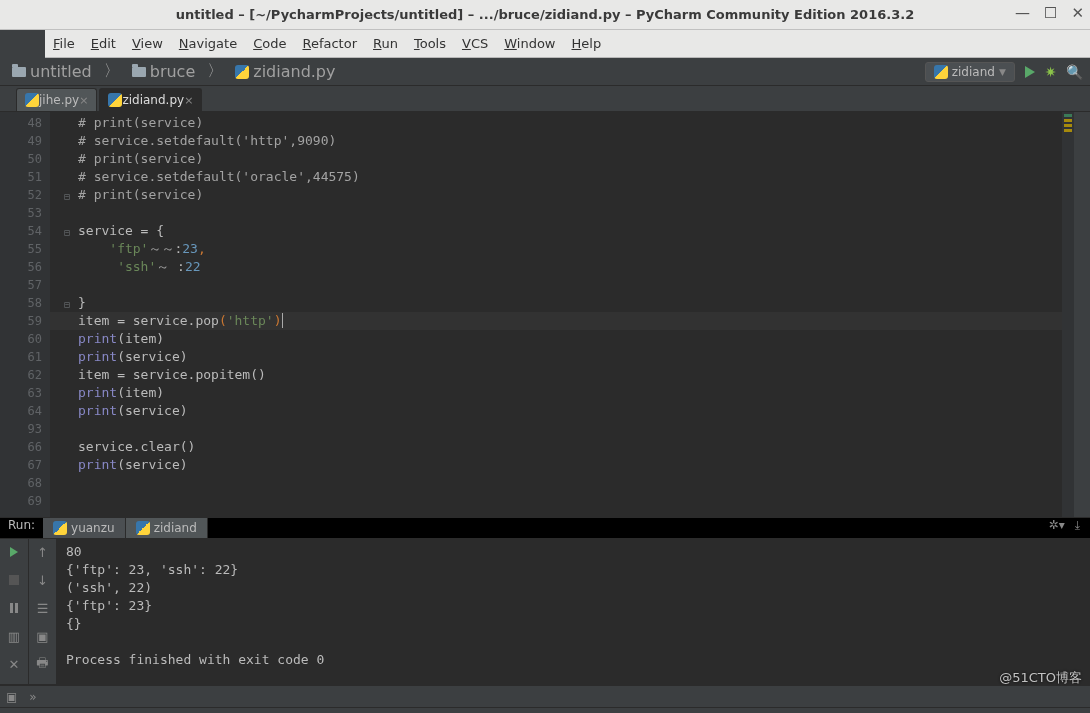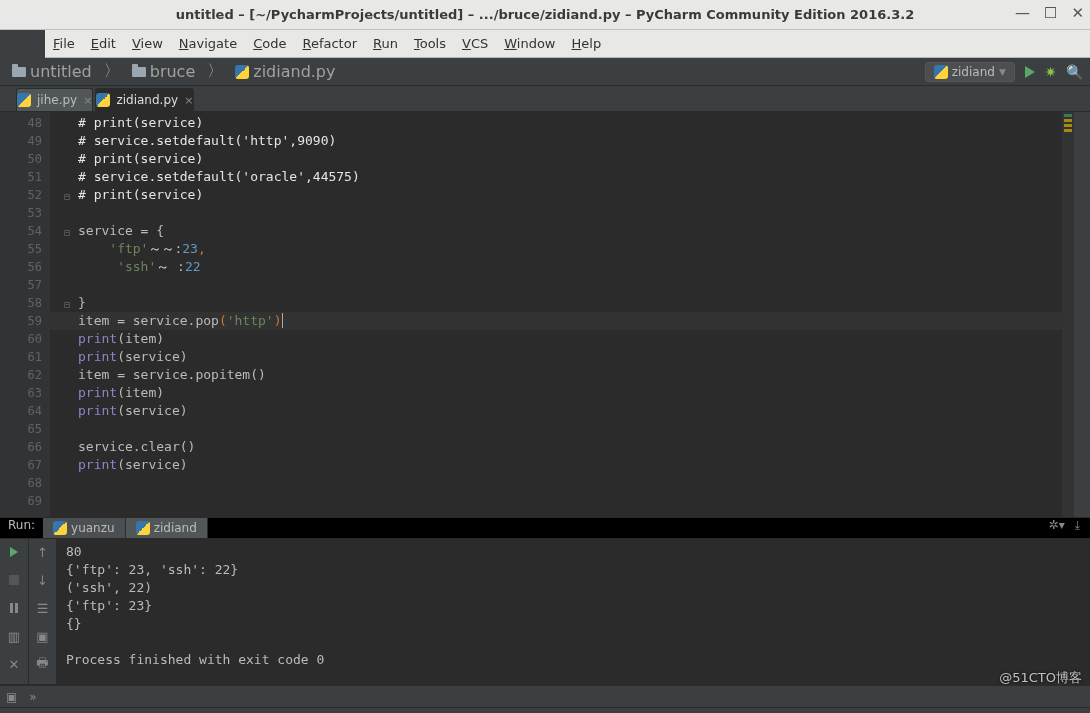--- a/index.html
+++ b/index.html
@@ -25,32 +25,32 @@
   .py-icon { width: 14px; height: 14px; display: inline-block; background: linear-gradient(135deg,#3776ab 50%,#ffd43b 50%); border-radius: 3px; }
   .nav-right { margin-left: auto; display: flex; align-items: center; gap: 10px; }
   .run-config { display: flex; align-items: center; gap: 4px; background: #4b4f52; border: 1px solid #555; border-radius: 3px; padding: 2px 8px; color: #bbb; cursor: pointer; font-size: 12px; }
   .tri-down { font-size: 9px; color: #888; }
   .play-icon { width: 0; height: 0; border-top: 6px solid transparent; border-bottom: 6px solid transparent; border-left: 10px solid #59a869; display: inline-block; cursor: pointer; }
   .bug-icon { color: #8bc34a; font-size: 14px; cursor: pointer; }
   .search-icon { color: #aaa; font-size: 14px; cursor: pointer; }
 
   
   .tabs { height: 26px; background: #3c3f41; display: flex; align-items: flex-end; padding-left: 16px; border-bottom: 1px solid #2b2b2b; }
-  .tab { display: flex; align-items: center; gap: 6px; padding: 4px 0; background: #515658; color: #bbb; border: 1px solid #2b2b2b; border-bottom: none; margin-right: 2px; font-size: 12px; cursor: pointer; border-radius: 3px 3px 0 0; }
+  .tab { display: flex; align-items: center; gap: 0; padding: 4px 8px; background: #515658; color: #bbb; border: 1px solid #2b2b2b; border-bottom: none; margin-right: 2px; font-size: 12px; cursor: pointer; border-radius: 3px 3px 0 0; }
   .tab.active { background: #2b2b2b; color: #ddd; }
   .tab .close { color: #888; cursor: pointer; font-size: 11px; }
 
   
   .editor { display: flex; height: 405px; background: #2b2b2b; position: relative; }
   .gutter { width: 50px; background: #313335; text-align: right; padding: 2px 8px 2px 0; color: #606366; font-size: 12px; line-height: 18px; }
   .code { flex: 1; padding: 2px 0; font-size: 13px; line-height: 18px; position: relative; }
   .code .line { padding-left: 28px; white-space: pre; height: 18px; position: relative; }
   .code .foldmark { position: absolute; left: 14px; color: #606366; font-size: 10px; top: 2px; }
   .hl-line { background: #323232; }
-  .cmt { color: #e5e5e5; }
+  .cmt { color: #a3a3a3; }
   .kw  { color: #cc7832; }
   .str { color: #6a8759; }
   .num { color: #6897bb; }
   .fn  { color: #8888c6; }
   .caret { border-right: 1px solid #aaa; animation: blink 1s infinite; }
   .err-stripe { width: 12px; background: #313335; }
   .err-stripe .mark { width: 8px; height: 3px; background: #3b7a57; margin: 2px auto; }
   .err-stripe .warn { background: #a68a0d; }
   .right-strip { width: 16px; background: #3c3f41; }
 
@@ -163,21 +163,21 @@
       <div>55</div>
       <div>56</div>
       <div>57</div>
       <div>58</div>
       <div>59</div>
       <div>60</div>
       <div>61</div>
       <div>62</div>
       <div>63</div>
       <div>64</div>
-      <div>65</div>
+      <div>93</div>
       <div>66</div>
       <div>67</div>
       <div>68</div>
       <div>69</div>
     </div>
   <div class="code mono" id="code">
       <div class="line"><span><span class="cmt"># print(service)</span></span></div>
       <div class="line"><span><span class="cmt"># service.setdefault('http',9090)</span></span></div>
       <div class="line"><span><span class="cmt"># print(service)</span></span></div>
       <div class="line"><span><span class="cmt"># service.setdefault('oracle',44575)</span></span></div>

